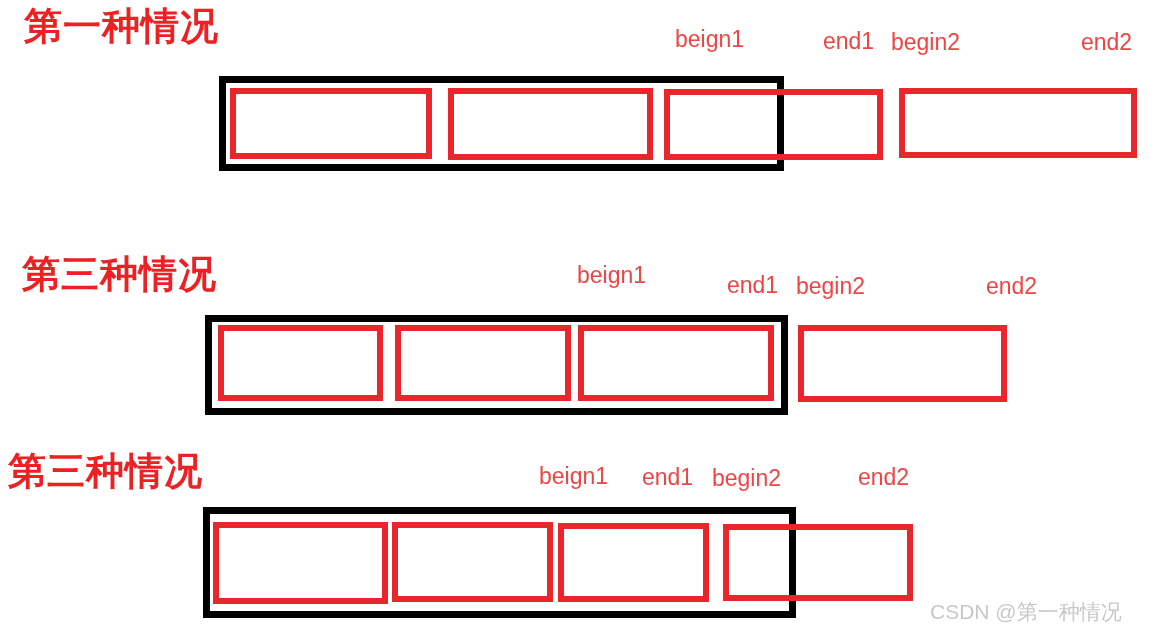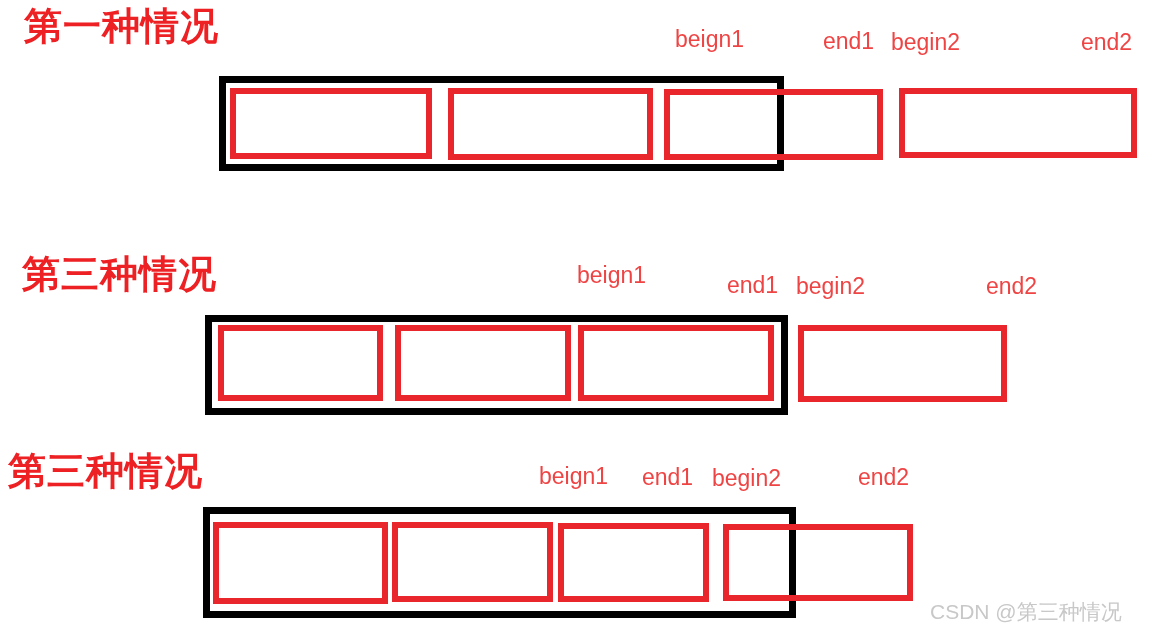--- a/index.html
+++ b/index.html
@@ -125,15 +125,15 @@
     <div class="lbl c3-l1">end1</div>
     <div class="lbl c3-l2">begin2</div>
     <div class="lbl c3-l3">end2</div>
     <div class="outer c3-outer"></div>
     <div class="inner c3-r0"></div>
     <div class="inner c3-r1"></div>
     <div class="inner c3-r2"></div>
     <div class="inner c3-r3"></div>
   </div>
 
-  <div class="watermark">CSDN @第三种情况</div>
+  <div class="watermark">CSDN @第一种情况</div>
 
 </div>
 
 </body></html>

